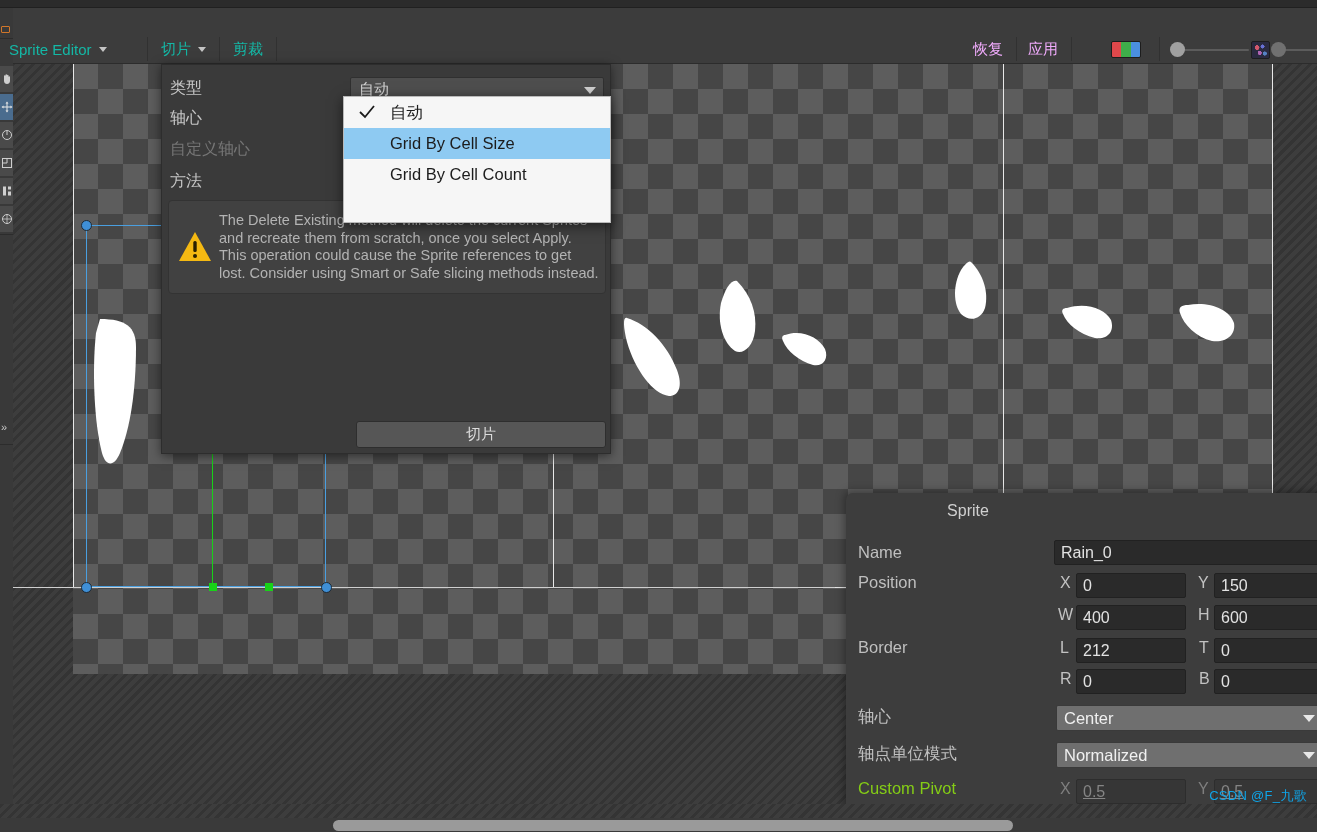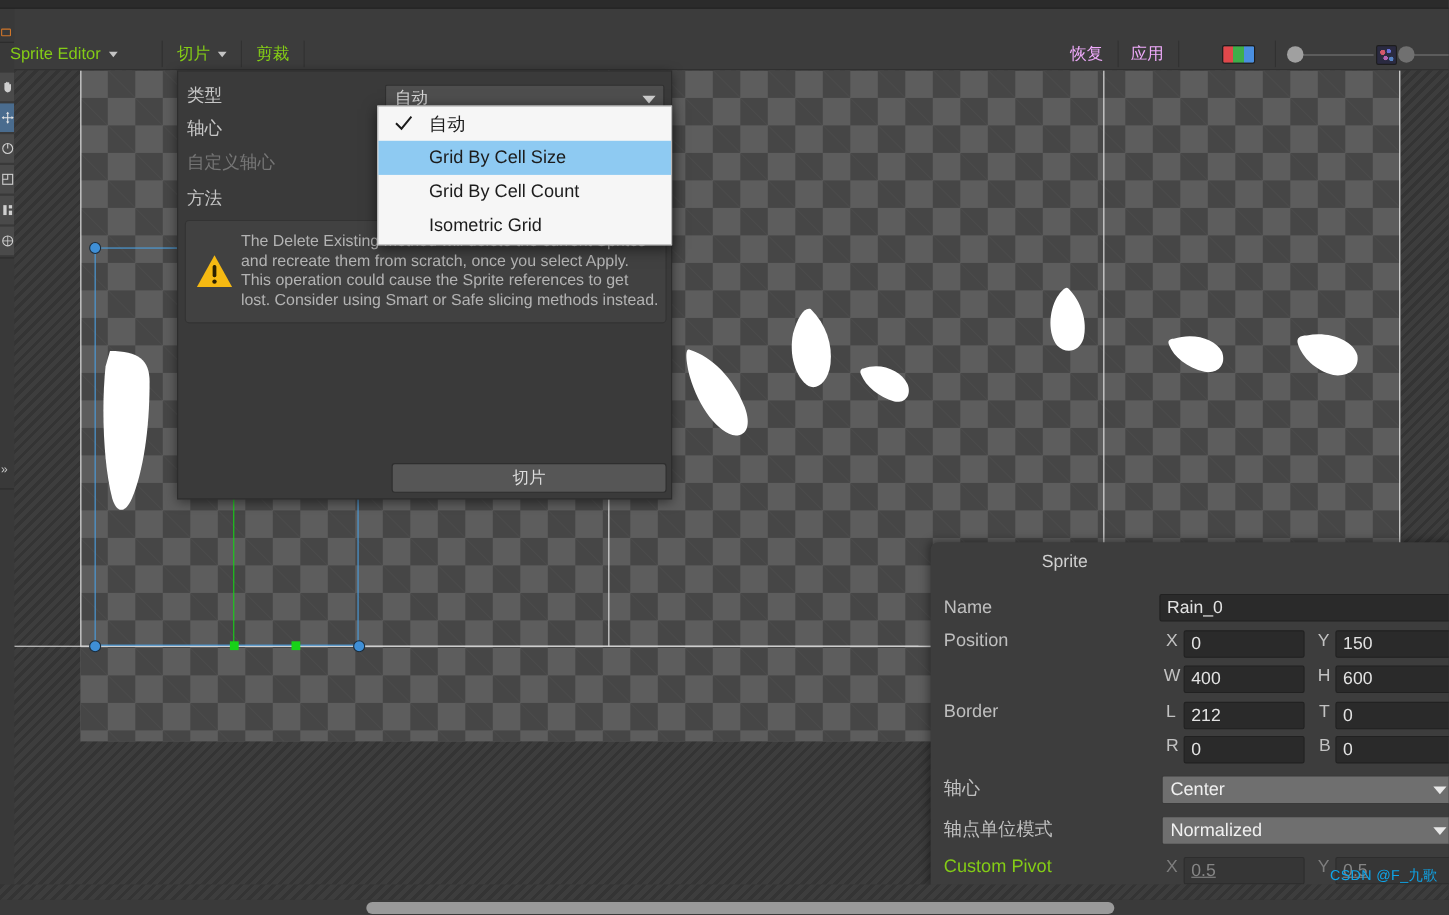--- a/index.html
+++ b/index.html
@@ -72,21 +72,21 @@
 
   
   .win-toolbar {
     position: absolute; left: 0; top: 27px; width: 1304px; height: 29px;
     background: #3c3c3c;
     border-bottom: 1px solid #2c2c2c;
   }
   .tb-btn {
     position: absolute; top: 0; height: 28px;
     display: flex; align-items: center; justify-content: center;
-    color: #84cc16; font-size: 15px; white-space: nowrap;
+    color: #14b8a6; font-size: 15px; white-space: nowrap;
     padding: 0 9px;
   }
   .tb-btn .caret {
     display: inline-block; margin-left: 7px;
     width: 0; height: 0;
     border-left: 4px solid transparent; border-right: 4px solid transparent;
     border-top: 5px solid #c4c4c4;
   }
   .tb-divider { position: absolute; top: 2px; width: 1px; height: 24px; background: #313131; }
   .tb-dim { color: #f0abfc; }
@@ -542,23 +542,20 @@
           </svg>
       </span>
       <span>自动</span>
     </div>
     <div class="dd-item highlight">
       <span>Grid By Cell Size</span>
     </div>
     <div class="dd-item">
       <span>Grid By Cell Count</span>
     </div>
-    <div class="dd-item">
-      <span>Isometric Grid</span>
-    </div>
   </div>
 
   <div class="bottom-hatch hatch"></div>
   <div class="watermark">CSDN @F_九歌</div>
   <div class="bottom-bar">
     
   </div>
   <div class="h-scroll"></div>
 
 </div>

